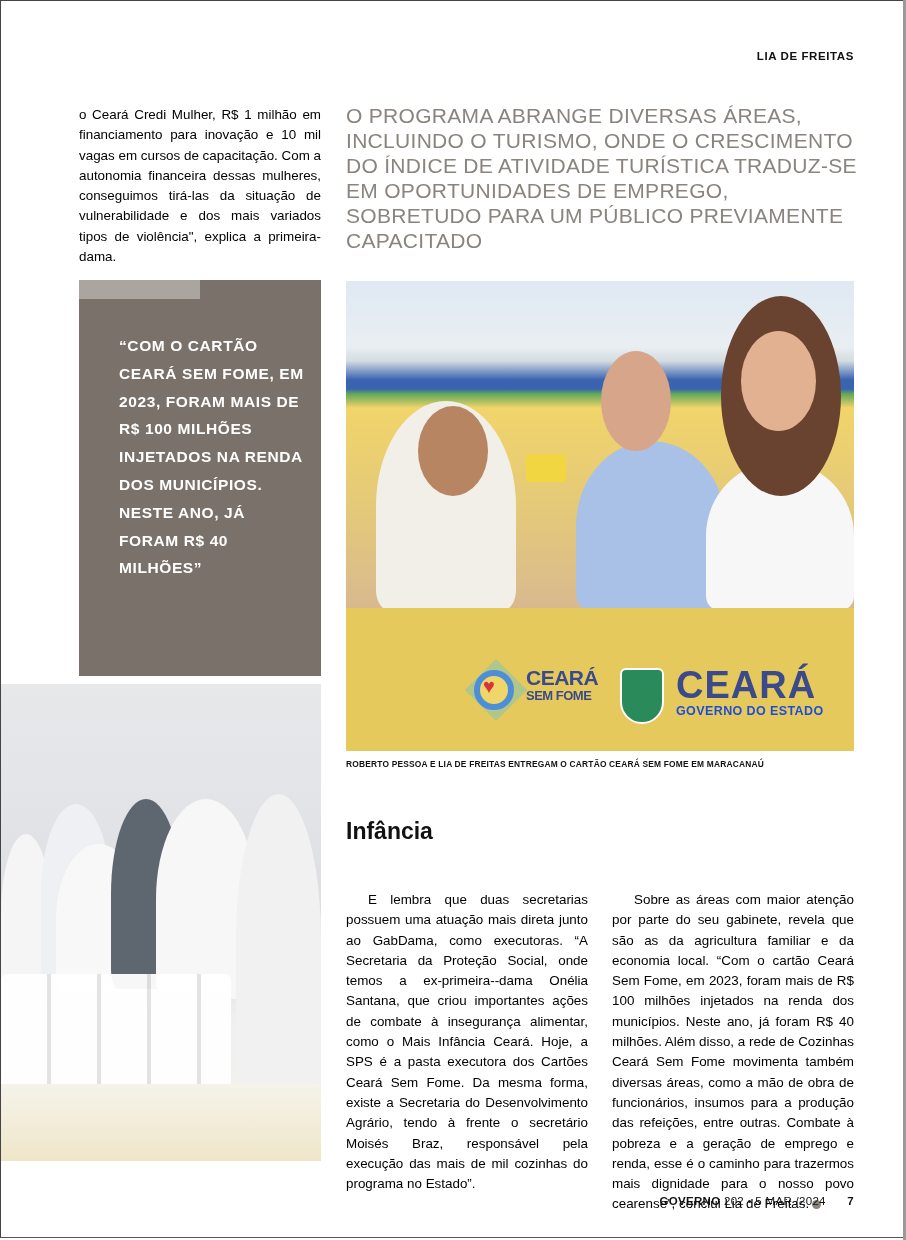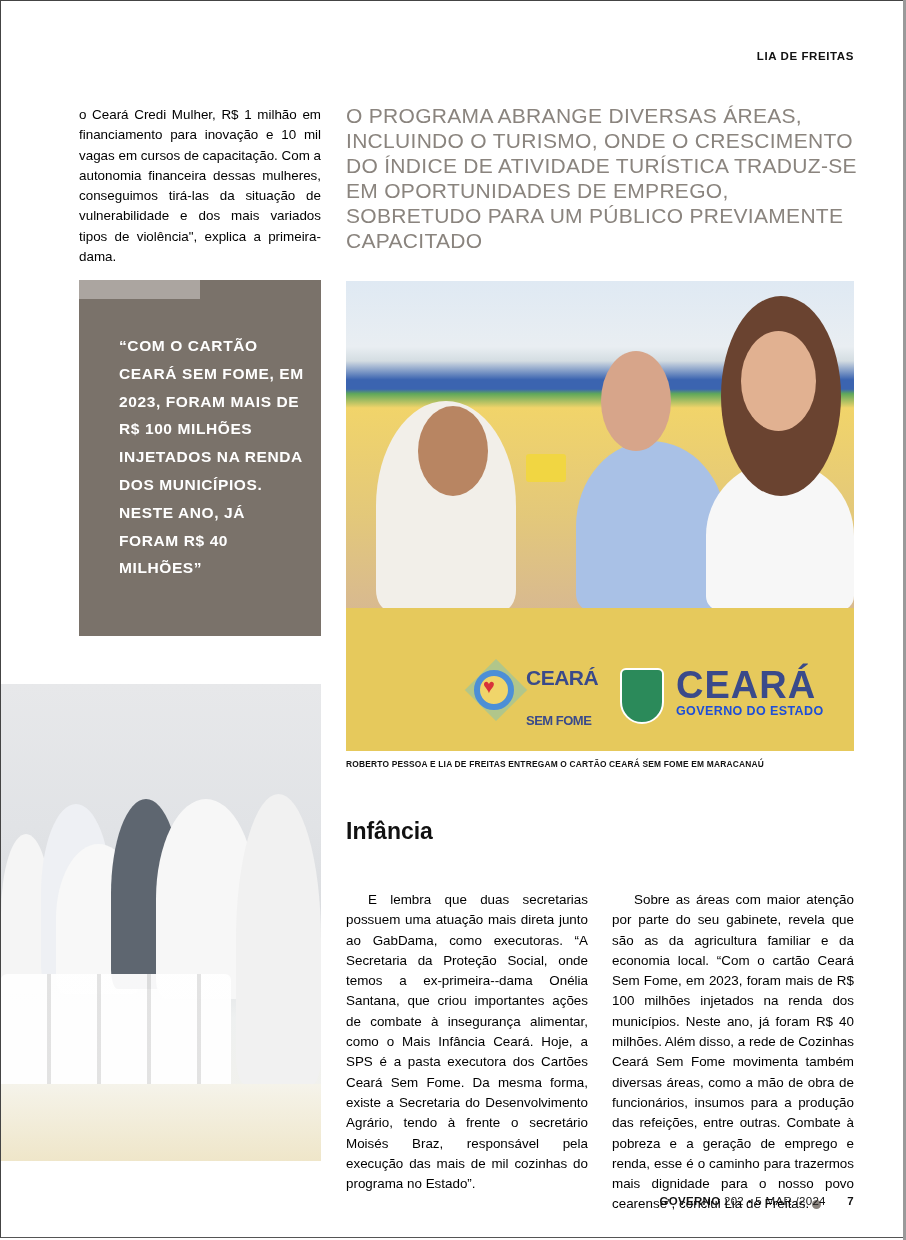--- a/index.html
+++ b/index.html
@@ -5,31 +5,31 @@
   html, body { margin: 0; padding: 0; }
   body { width: 906px; height: 1240px; background: #fff; position: relative; overflow: hidden; font-family: "Liberation Sans", sans-serif; color: #222; }
   .frame { position: absolute; left: 0; top: 0; width: 903px; height: 1238px; border-top: 1px solid #444; border-left: 1px solid #444; border-bottom: 1px solid #555; box-sizing: border-box; }
   .right-edge { position: absolute; left: 903px; top: 0; width: 3px; height: 1240px; background: #9a9a9a; }
   .running-head { position: absolute; right: 52px; top: 50px; font-weight: 700; font-size: 11.5px; letter-spacing: 0.6px; color: #111; padding-left: 23px; }
   .col-text { position: absolute; font-size: 13.4px; line-height: 20.3px; color: #000000; text-align: justify; }
   .col-text p { margin: 0; }
   .col-text .indent { text-indent: 22px; margin-top: 44px; }
   .intro { left: 79px; top: 105px; width: 242px; }
   .pullquote-hero { position: absolute; left: 346px; top: 103px; width: 520px; font-size: 21px; line-height: 25px; color: #8a847e; letter-spacing: 0.3px; text-transform: uppercase; }
-  .quote-box { position: absolute; left: 79px; top: 280px; width: 242px; height: 356px; background: #7a726a; }
+  .quote-box { position: absolute; left: 79px; top: 280px; width: 242px; height: 396px; background: #7a726a; }
   .quote-accent { position: absolute; left: 0; top: 0; width: 121px; height: 19px; background: #aba5a0; }
   .quote-text { position: absolute; left: 40px; top: 52px; width: 190px; color: #fff; font-weight: 700; font-size: 15.5px; line-height: 27.8px; letter-spacing: 0.6px; text-transform: uppercase; }
   .photo { position: absolute; overflow: hidden; }
   .photo-main { left: 346px; top: 281px; width: 508px; height: 470px; background: linear-gradient(180deg, #dfe9f3 0%, #e9eef2 14%, #d4dde2 17%, #3b64b0 21%, #3b64b0 23%, #5fa85a 24%, #f1d46a 27%, #e3c87a 50%, #d8b990 70%, #c9b27a 100%); }
   .banner { position: absolute; left: 0; top: 327px; width: 508px; height: 143px; background: #e6c95c; }
   .logo-fome-ring { position: absolute; left: 128px; top: 62px; width: 40px; height: 40px; border-radius: 50%; border: 6px solid #4c8fd6; box-sizing: border-box; background: #f0d56a; }
   .logo-fome-diamond { position: absolute; left: 128px; top: 60px; width: 44px; height: 44px; transform: rotate(45deg); background: #8ec4a8; opacity: 0.6; }
   .logo-fome-heart { position: absolute; left: 137px; top: 68px; color: #d8323a; font-size: 20px; line-height: 20px; }
   .logo-fome-text { position: absolute; left: 180px; top: 60px; color: #3a4a8a; font-weight: 700; font-size: 21px; line-height: 20px; letter-spacing: -0.5px; }
-  .logo-fome-text .sub { font-size: 13px; display: block; line-height: 16px; margin-top: 25px; }
+  .logo-fome-text .sub { font-size: 13px; display: block; line-height: 16px; }
   .logo-crest { position: absolute; left: 274px; top: 60px; width: 44px; height: 56px; background: #2b8a5a; border-radius: 6px 6px 22px 22px; border: 2px solid #fff; box-sizing: border-box; }
   .logo-ceara { position: absolute; left: 330px; top: 58px; color: #3a4a8a; font-weight: 900; font-size: 38px; line-height: 38px; letter-spacing: 1px; }
   .logo-gov { position: absolute; left: 330px; top: 96px; color: #1d4ed8; font-weight: 700; font-size: 12.5px; letter-spacing: 0.4px; }
   .people { position: absolute; border-radius: 50% 50% 10% 10%; }
   .caption { position: absolute; left: 346px; top: 759px; width: 520px; font-size: 8.4px; font-weight: 700; letter-spacing: 0.2px; color: #111; text-transform: uppercase; }
   .photo-kitchen { left: 1px; top: 684px; width: 320px; height: 477px; background: linear-gradient(180deg, #e7e8ea 0%, #e1e3e6 30%, #d9dbde 55%, #eef0f0 70%, #f4f2ea 100%); }
   .h2 { position: absolute; left: 346px; top: 818px; font-size: 23px; font-weight: 700; color: #111; }
   .col2 { left: 346px; top: 846px; width: 242px; }
   .col3 { left: 612px; top: 846px; width: 242px; }
   .end-mark { display: inline-block; width: 9px; height: 9px; border-radius: 50%; background: #8a847e; vertical-align: middle; margin-left: 3px; }

